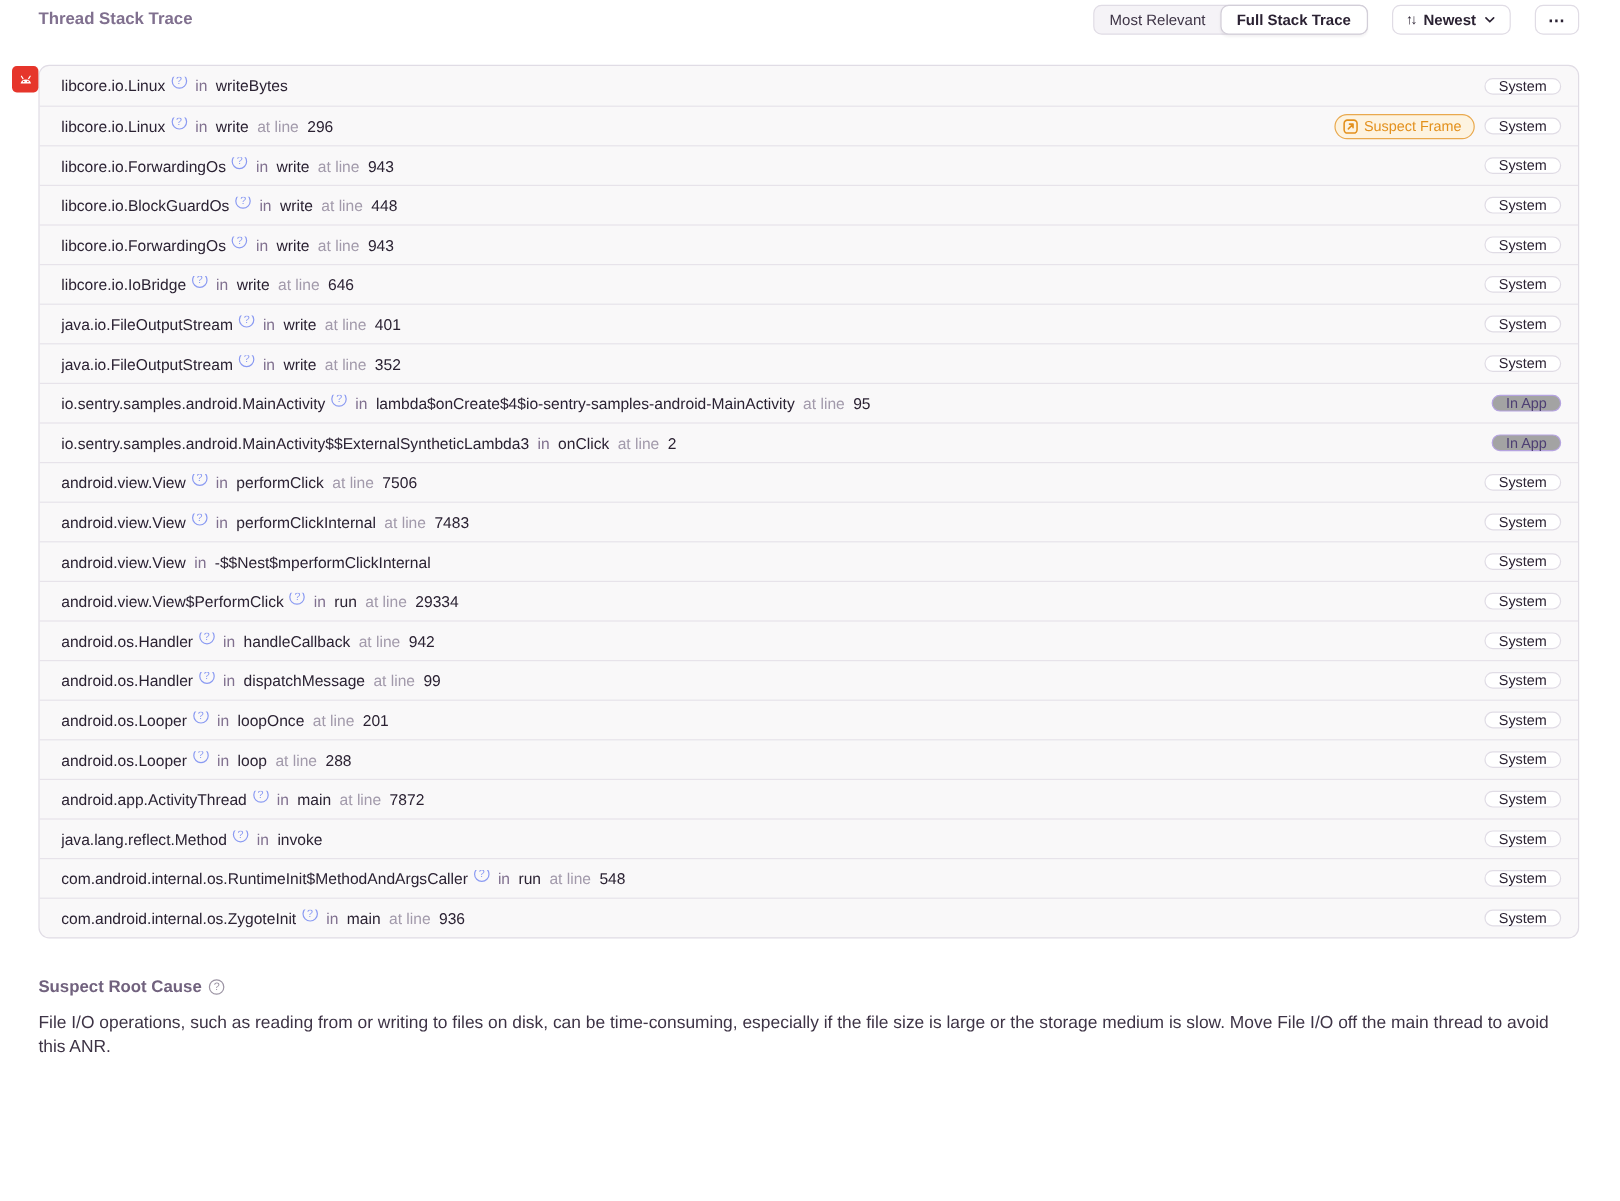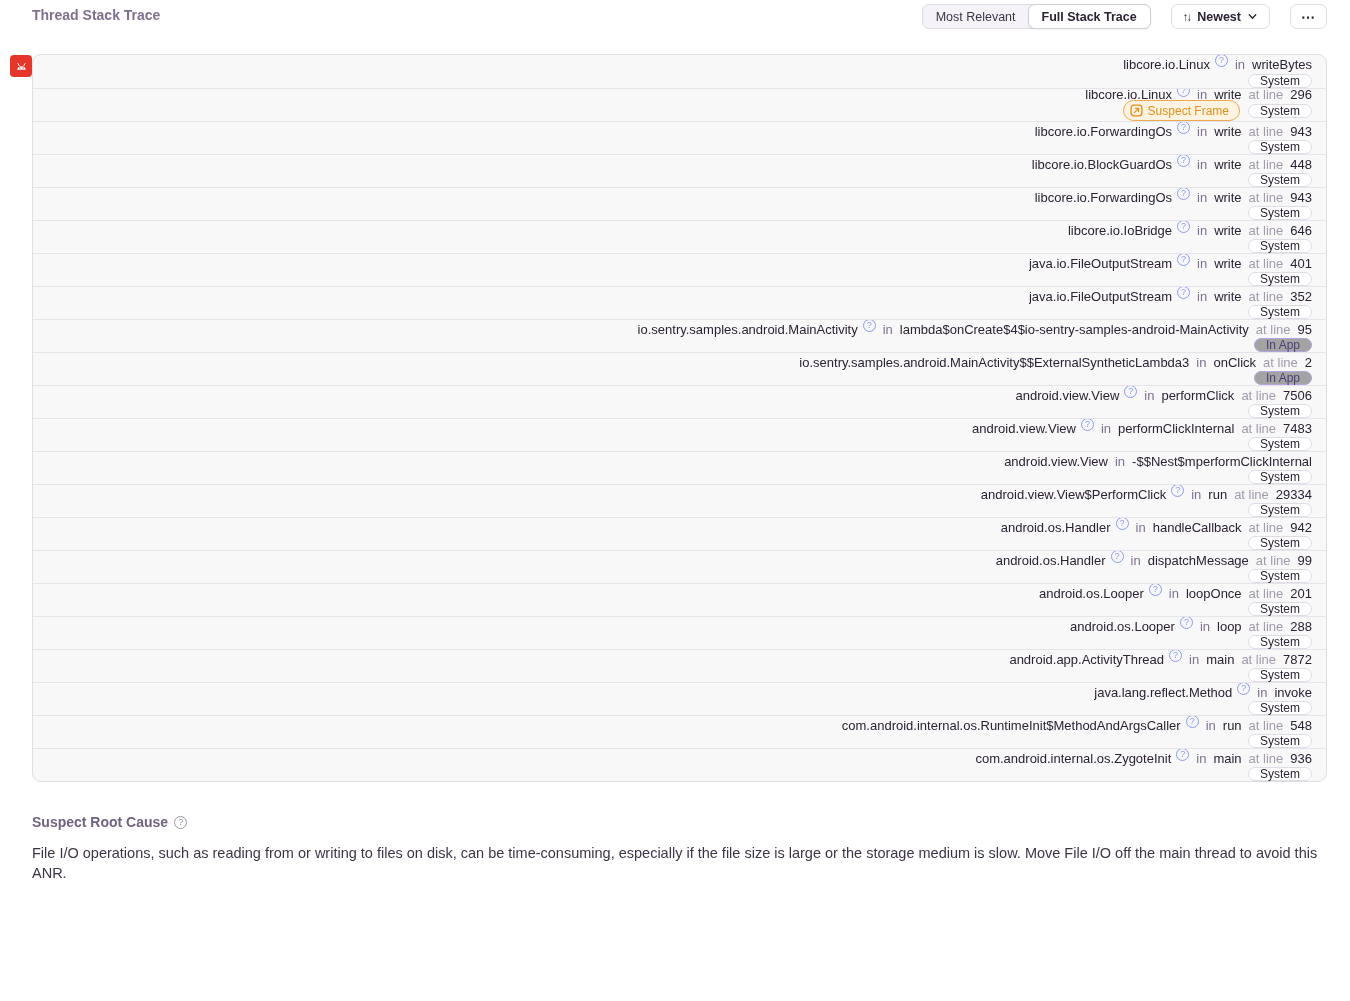--- a/index.html
+++ b/index.html
@@ -1,18 +1,18 @@
 <!DOCTYPE html>
 <html><head>
 <meta charset="utf-8">
 <style>
   * { box-sizing: border-box; margin: 0; padding: 0; }
   html,body { width:1350px; height:1001px; background:#ffffff; }
   body { font-family:"Liberation Sans", sans-serif; color:#2b2233; position:relative; }
-  .page { position:relative; padding:4px 23px 0 32px; }
+  .page { position:relative; padding:4px 34px 0 32px; }
 
   
   .top-bar { display:flex; justify-content:space-between; align-items:flex-start; height:26px; }
   .section-title { font-size:14px; font-weight:700; color:#80708f; padding-top:3px; }
   .top-actions { display:flex; gap:20px; align-items:center; }
   .seg-control { display:flex; align-items:stretch; background:#f5f3f7; border:1px solid #e0dce5; border-radius:7px; height:25px; }
   .seg { font-family:inherit; font-size:12.5px; color:#3e3446; background:transparent; border:none; padding:0 13px; border-radius:7px; cursor:pointer; white-space:nowrap; }
   .seg.active { background:#ffffff; border:1px solid #d2ced8; font-weight:700; color:#2b2233; margin:-1px; box-shadow:0 1px 2px rgba(43,34,51,.06); }
   .btn { display:inline-flex; align-items:center; gap:6px; height:25px; background:#fff; border:1px solid #e0dce5; border-radius:7px; padding:0 11px; font-family:inherit; font-size:12.5px; font-weight:600; color:#2b2233; cursor:pointer; }
   .sort-glyph { font-size:11.5px; letter-spacing:-2px; font-weight:400; margin-right:1px; }
@@ -22,21 +22,21 @@
   .issue-title { font-size:20px; font-weight:700; color:#2b2233; margin-top:13px; letter-spacing:.2px; }
   .issue-subtitle { font-family:"DejaVu Sans Mono", monospace; font-size:12.5px; color:#2b2233; margin-top:7px; }
   .tags { margin-top:18px; }
   .tag-pill { display:inline-flex; border:1px solid #e0dce5; border-radius:8px; overflow:hidden; height:23px; font-size:12px; color:#3e3446; cursor:pointer; }
   .tag-key { display:flex; align-items:center; padding:0 10px; background:#ffffff; }
   .tag-val { display:flex; align-items:center; padding:0 10px; background:#f5f3f7; border-left:1px solid #e0dce5; }
 
   
   .trace-panel { position:relative; margin-top:24px; border:1px solid #e0dce5; border-radius:9px; background:#f9f8f9; }
   .anr-icon { position:absolute; left:-23px; top:0; width:22px; height:22px; border-radius:4px; background:#e6352b; display:flex; align-items:center; justify-content:center; }
-  .frame-row { display:flex; align-items:flex-end; height:33px; padding:0 14px 0 18px; border-top:1px solid #e7e3ea;flex-direction:column; }
+  .frame-row { display:flex; align-items:center; height:33px; padding:0 14px 0 18px; border-top:1px solid #e7e3ea; }
   .frame-row:first-child { border-top:none; }
   .frame-left { flex:1; display:flex; align-items:center; gap:7px; white-space:nowrap; overflow:hidden; font-size:13px; }
   .module, .fn, .line-no { color:#2b2233; }
   .muted { color:#80708f; }
   .muted2 { color:#a29aab; }
   .line-wrap { display:inline-flex; gap:7px; }
   .help-icon { width:13px; height:13px; min-width:13px; border:1px solid #8a9af2; border-radius:50%; color:#8a9af2; font-size:9px; line-height:11px; text-align:center; position:relative; top:-4px; margin-left:-2px; cursor:pointer; }
   .frame-right { display:flex; align-items:center; gap:8px; }
   .badge { display:inline-flex; align-items:center; height:14px; padding:0 11px; border-radius:11px; background:#ffffff; border:1px solid #e0dce5; font-size:12px; color:#2b2233; }
   .badge.in-app { background:#a3a3a3; border-color:#b5a3e0; color:#4d3e73; }

